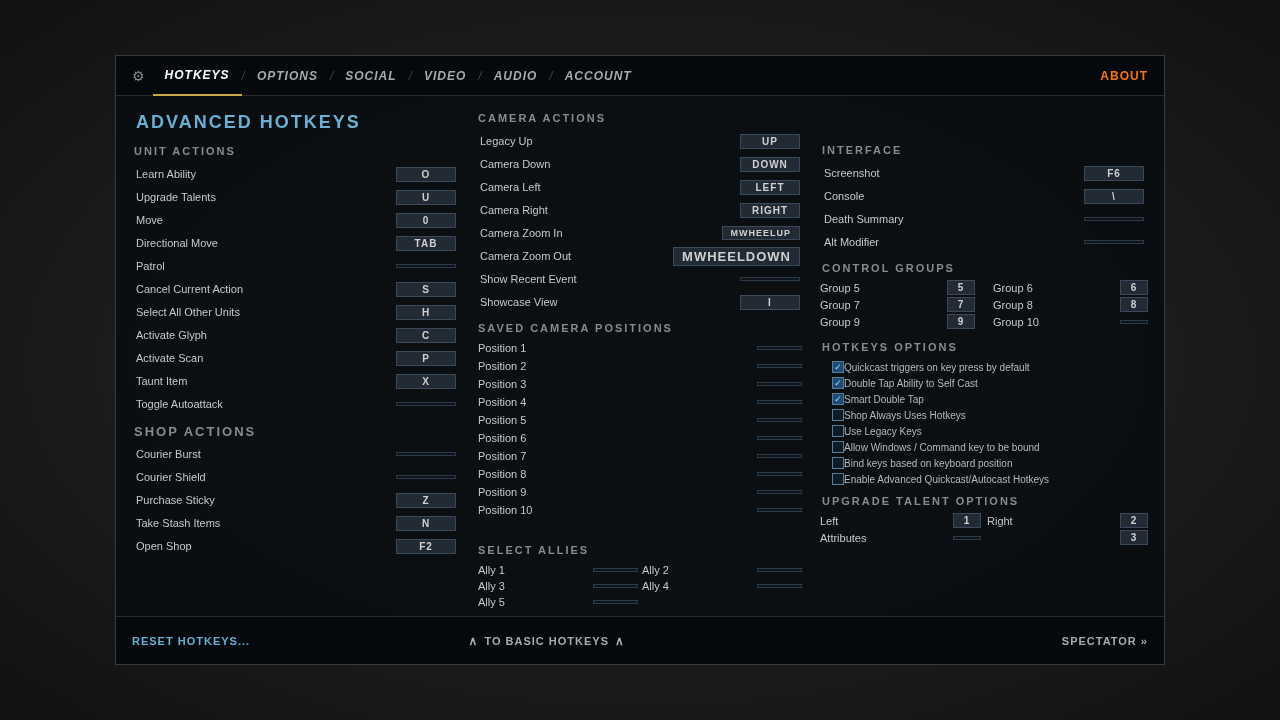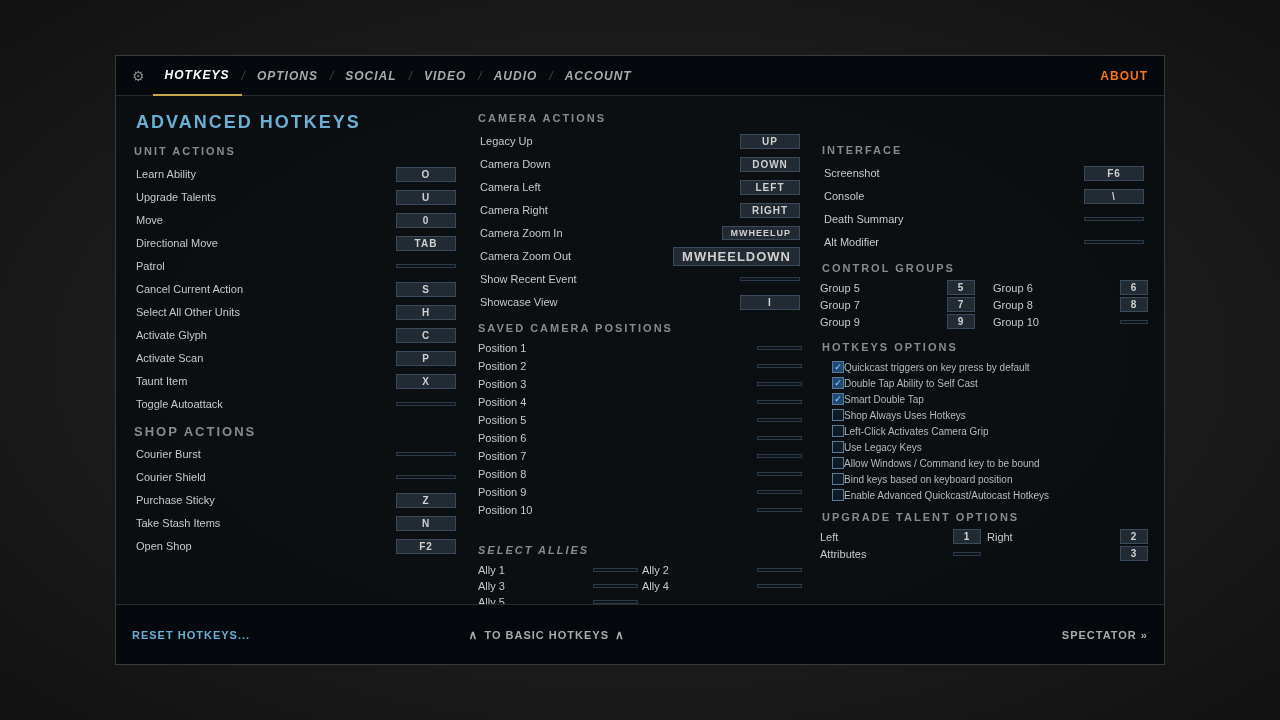--- a/index.html
+++ b/index.html
@@ -192,21 +192,21 @@
     .checkbox-label {
       color: #b8b8b8;
       font-size: 10px;
     }
     
     .bottom-bar {
       position: absolute;
       bottom: 0;
       left: 0;
       right: 0;
-      height: 60px;
+      height: 48px;
       background: rgba(5, 8, 12, 0.98);
       border-top: 1px solid #2a2a2a;
       display: flex;
       align-items: center;
       padding: 0 16px;
     }
     .reset-btn {
       color: #6ab0d4;
       font-size: 11px;
       font-weight: bold;
@@ -421,21 +421,21 @@
         <div class="pos-row">
           <span class="pos-label">Position 9</span>
           <span class="pos-key"></span>
         </div>
         <div class="pos-row">
           <span class="pos-label">Position 10</span>
           <span class="pos-key"></span>
         </div>
       </div>
 
-      <div class="section-title" style="margin-top:24px;font-style:italic;">SELECT ALLIES</div>
+      <div class="section-title" style="margin-top:24px;">SELECT ALLIES</div>
 
       <div class="allies-grid">
         <div class="pos-row">
           <span class="pos-label">Ally 1</span>
           <span class="pos-key"></span>
         </div>
         <div class="pos-row">
           <span class="pos-label">Ally 2</span>
           <span class="pos-key"></span>
         </div>
@@ -505,24 +505,20 @@
           <div class="checkbox-box checked"></div>
           <span class="checkbox-label">Double Tap Ability to Self Cast</span>
         </div>
         <div class="checkbox-row">
           <div class="checkbox-box checked"></div>
           <span class="checkbox-label">Smart Double Tap</span>
         </div>
         <div class="checkbox-row">
           <div class="checkbox-box"></div>
           <span class="checkbox-label">Shop Always Uses Hotkeys</span>
-        </div>
-        <div class="checkbox-row">
-          <div class="checkbox-box"></div>
-          <span class="checkbox-label">Left-Click Activates Camera Grip</span>
         </div>
         <div class="checkbox-row">
           <div class="checkbox-box"></div>
           <span class="checkbox-label">Use Legacy Keys</span>
         </div>
         <div class="checkbox-row">
           <div class="checkbox-box"></div>
           <span class="checkbox-label">Allow Windows / Command key to be bound</span>
         </div>
         <div class="checkbox-row">

